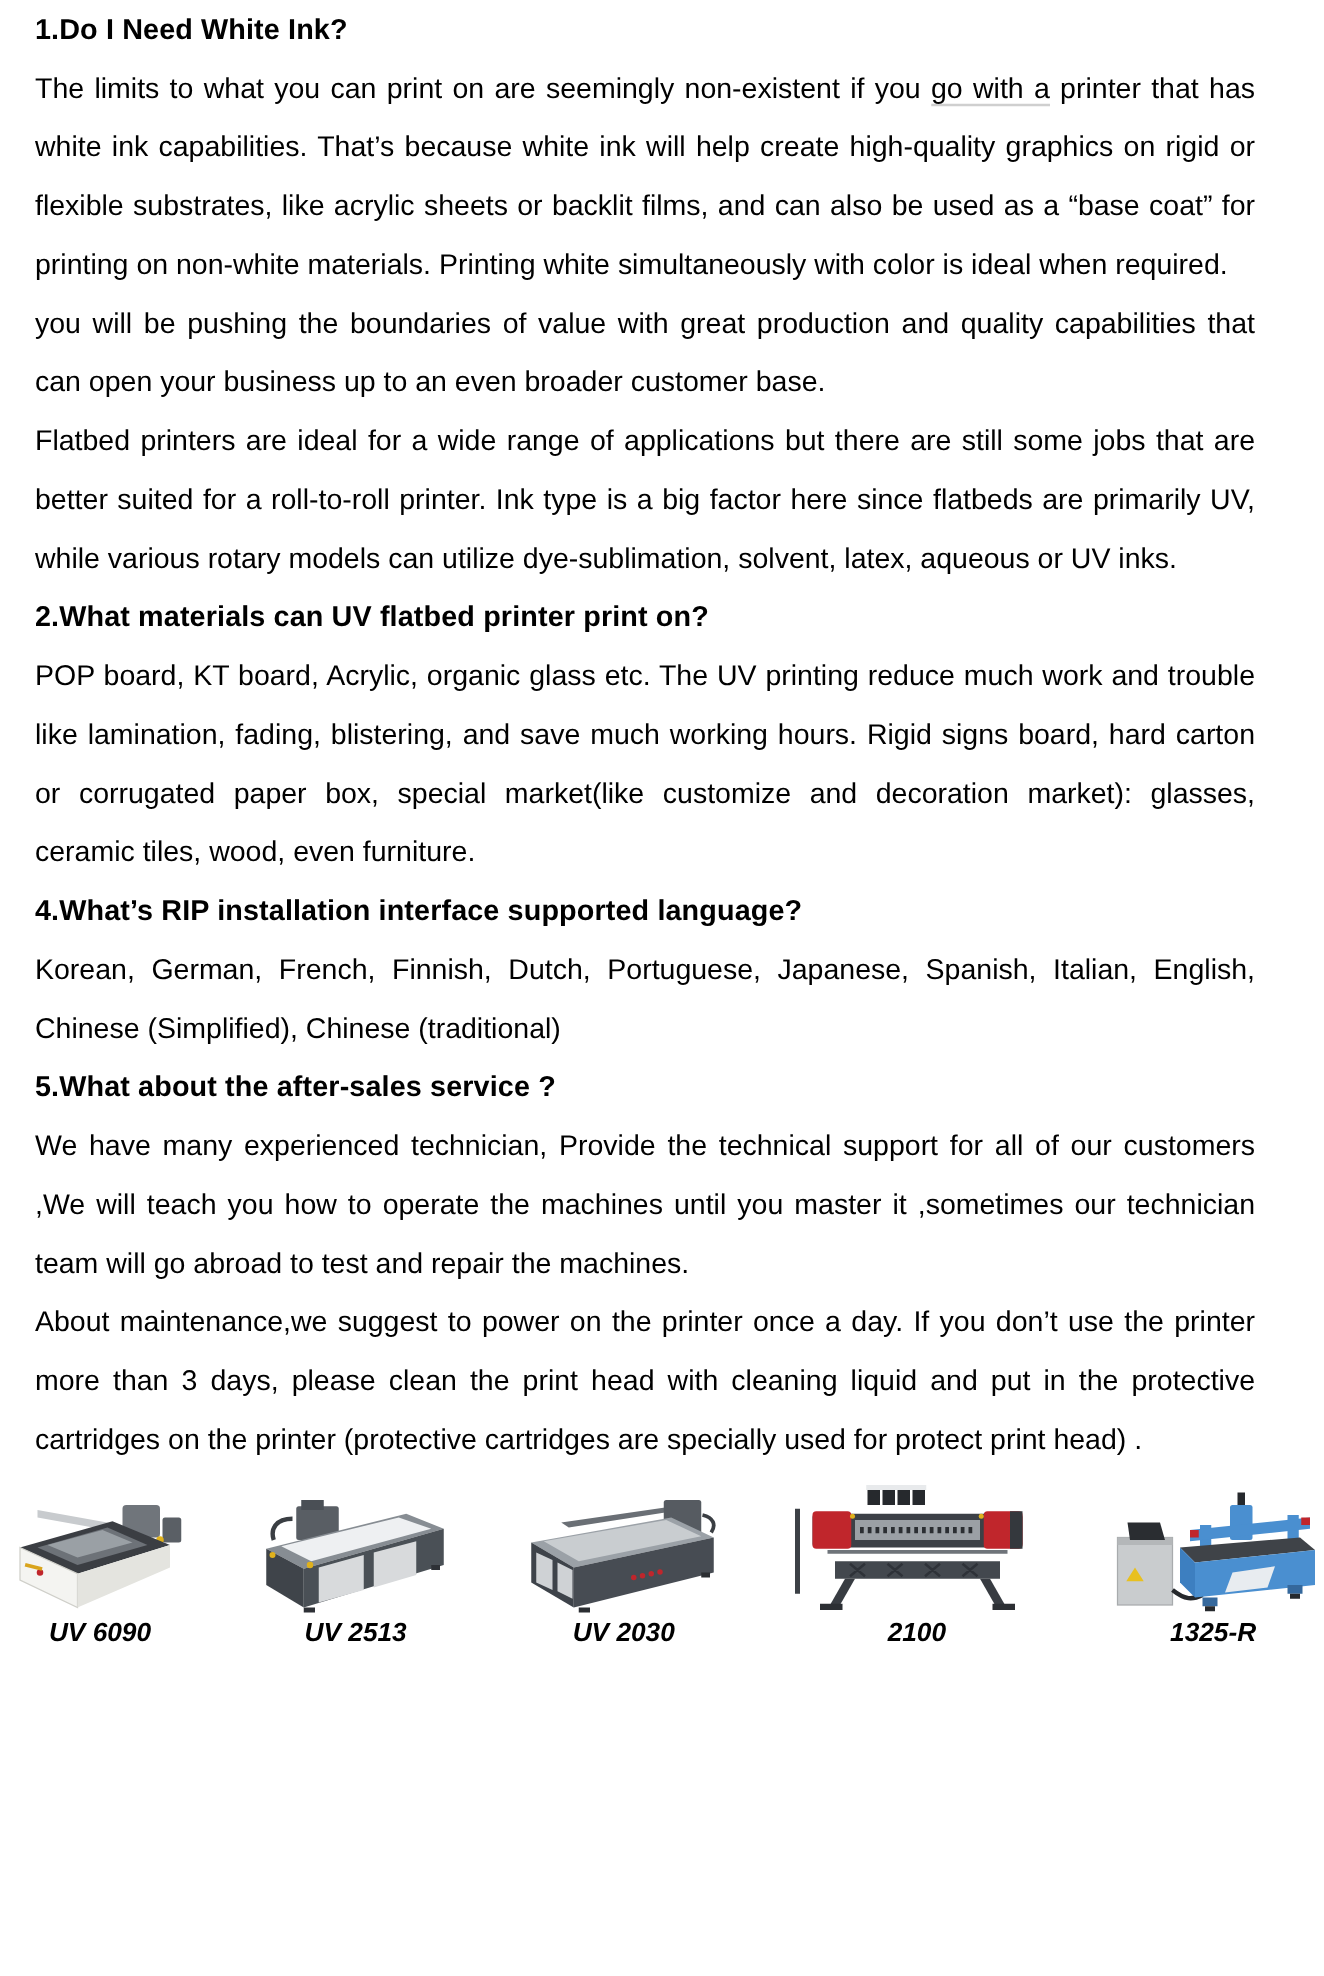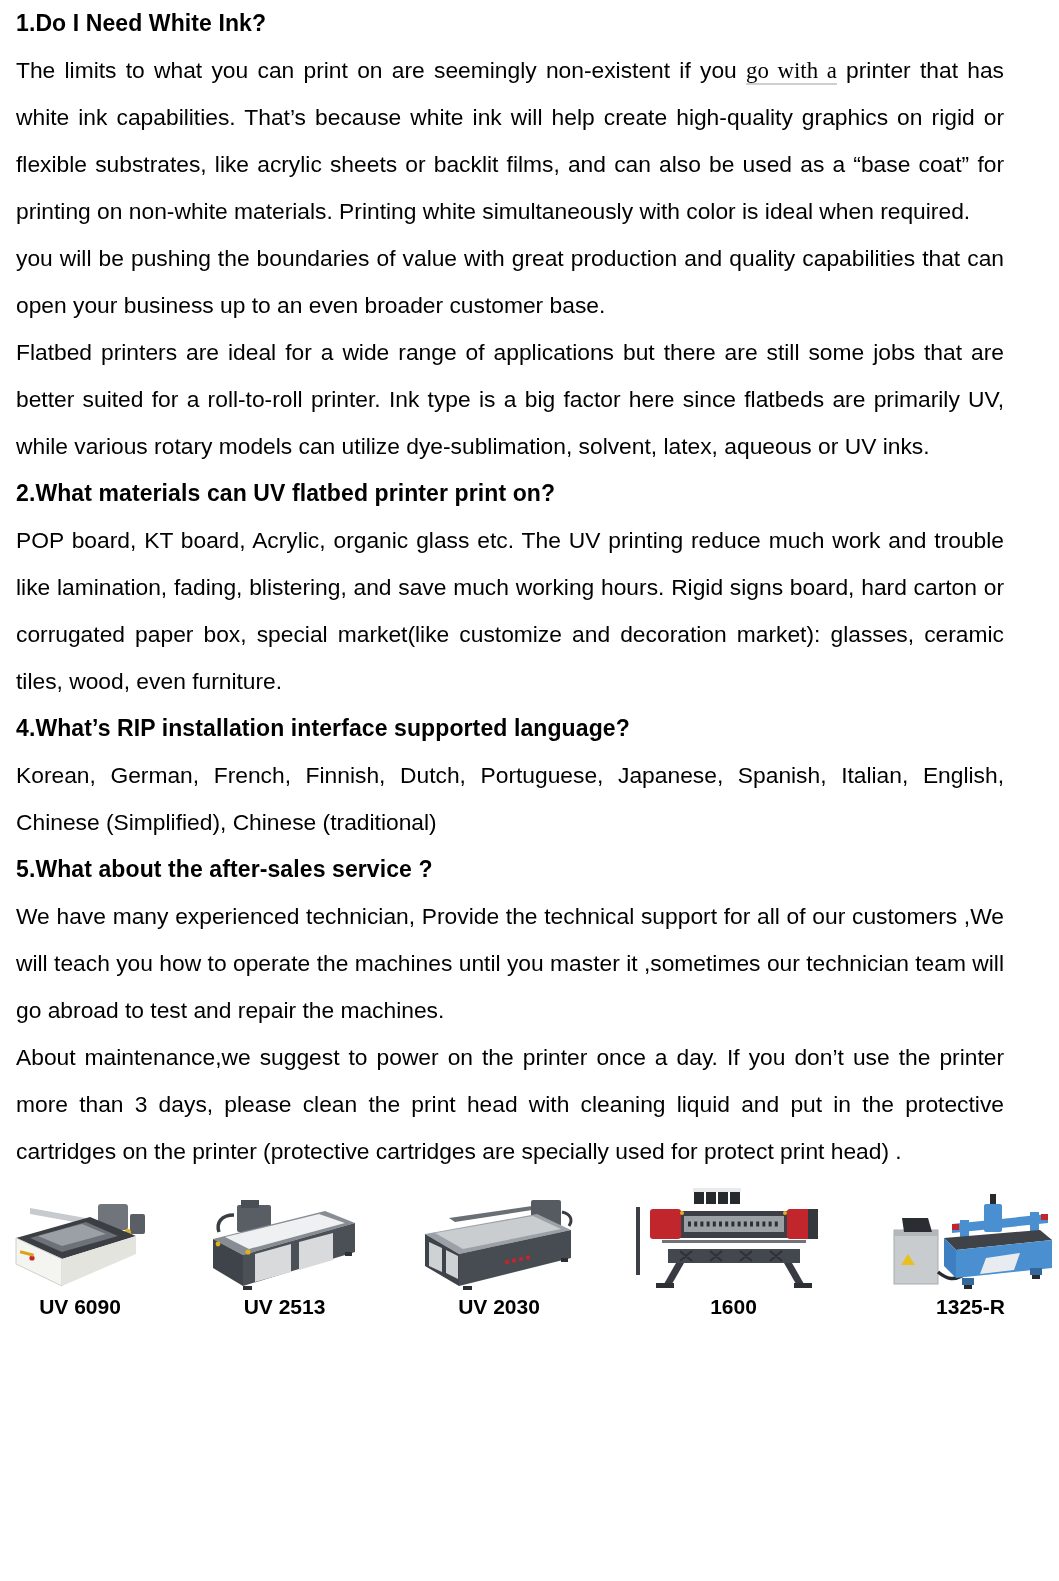--- a/index.html
+++ b/index.html
@@ -3,50 +3,50 @@
 <meta charset="utf-8">
 <style>
   html, body { margin: 0; padding: 0; background: #ffffff; }
   body {
     width: 1059px;
     height: 1581px;
     font-family: "Liberation Sans", "DejaVu Sans", sans-serif;
     color: #000000;
     overflow: hidden;
   }
-  .doc { padding: 0 55px 0 16px; }
+  .doc { padding: 0 55px 0 28px; }
   .q {
     margin: 0;
     font-size: 23px;
     font-weight: bold;
     line-height: 47px;
     letter-spacing: 0.1px;
   }
   .para {
     margin: 0;
     font-size: 22.8px;
     line-height: 47px;
     text-align: justify;
   }
   .phrase-underline {
     border-bottom: 2px solid #cfcfcf;
-    font-family: Liberation Serif, serif;
   }
   .gallery {
     margin-top: 12px;
     display: flex;
     justify-content: space-between;
     align-items: flex-end;
     padding: 0 6px 0 10px;
   }
   .product {
     margin: 0;
     display: flex;
     flex-direction: column;
     align-items: center;
+    font-style: italic;
   }
   .product svg { display: block; }
   .product-label {
     font-size: 21px;
     font-weight: bold;
     line-height: 23px;
     margin-top: 3px;
     white-space: nowrap;
   }
 </style>
@@ -150,21 +150,21 @@
       <circle cx="46" cy="26" r="2" fill="#e0b11c"></circle>
       <circle cx="149" cy="26" r="2" fill="#e0b11c"></circle>
       <rect x="26" y="53" width="144" height="3" fill="#6f747a"></rect>
       <rect x="32" y="62" width="132" height="14" fill="#43484e"></rect>
       <path d="M44,64 l12,10 M56,64 l-12,10 M74,64 l12,10 M86,64 l-12,10 M104,64 l12,10 M116,64 l-12,10 M134,64 l12,10 M146,64 l-12,10" stroke="#2e3238" stroke-width="2" fill="none"></path>
       <path d="M40,76 L28,97 L36,97 L48,76 Z" fill="#383c42"></path>
       <path d="M156,76 L168,97 L160,97 L148,76 Z" fill="#383c42"></path>
       <rect x="20" y="96" width="18" height="5" fill="#2c2f34"></rect>
       <rect x="158" y="96" width="18" height="5" fill="#2c2f34"></rect>
     </svg>
-    <figcaption class="product-label">1600</figcaption>
+    <figcaption class="product-label">2100</figcaption>
   </figure>
 
   <figure class="product">
     <svg width="165" height="100" viewBox="0 0 165 100">
       <rect x="6" y="38" width="44" height="54" fill="#c9ccce" stroke="#a8abad" stroke-width="1"></rect>
       <rect x="6" y="38" width="44" height="6" fill="#b4b7b9"></rect>
       <polygon points="14,26 40,26 44,40 16,40" fill="#2a2d31"></polygon>
       <polygon points="20,62 27,73 13,73" fill="#e8c020"></polygon>
       <path d="M50,80 C60,88 66,88 74,84" stroke="#26292d" stroke-width="3.5" fill="none"></path>
       <rect x="102" y="2" width="6" height="18" fill="#26292d"></rect>

